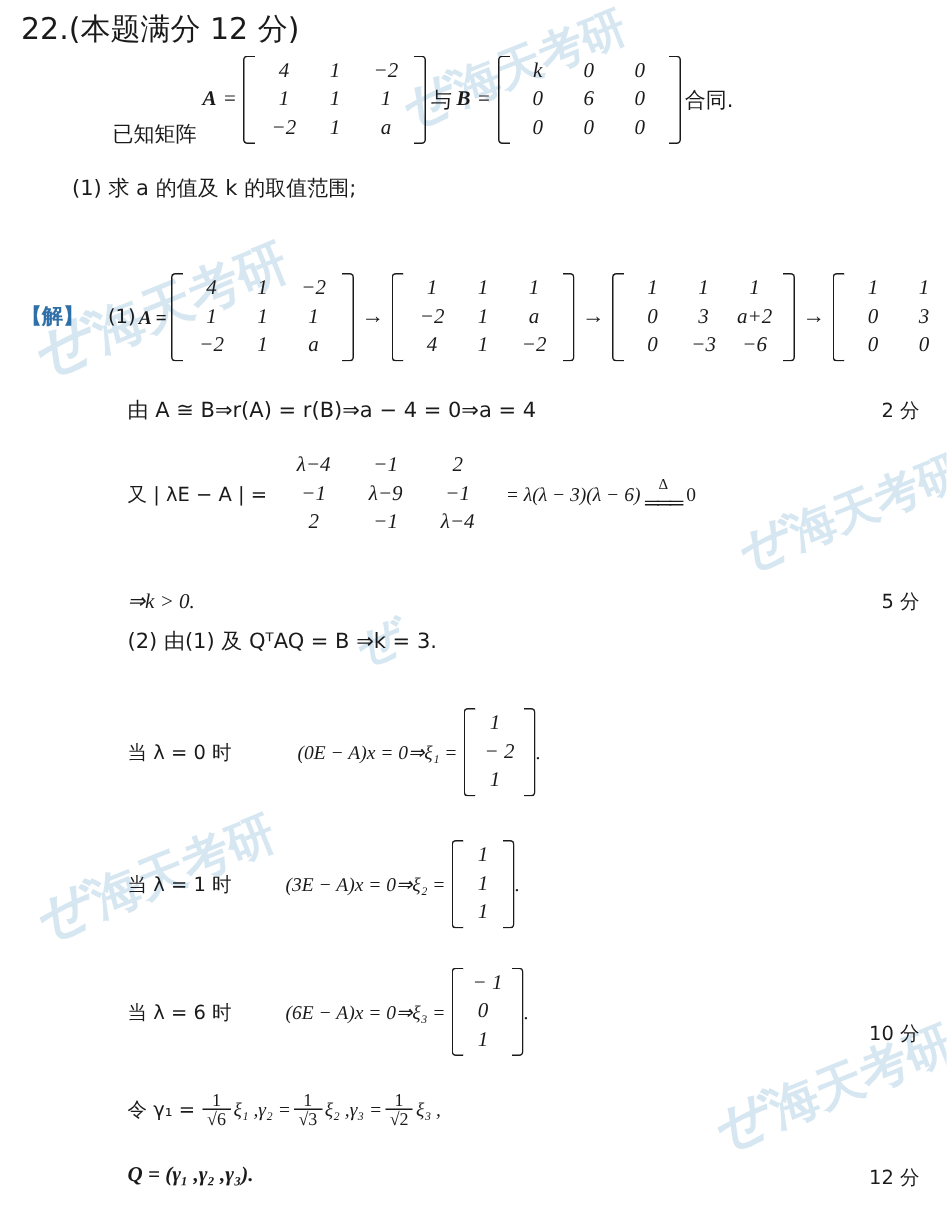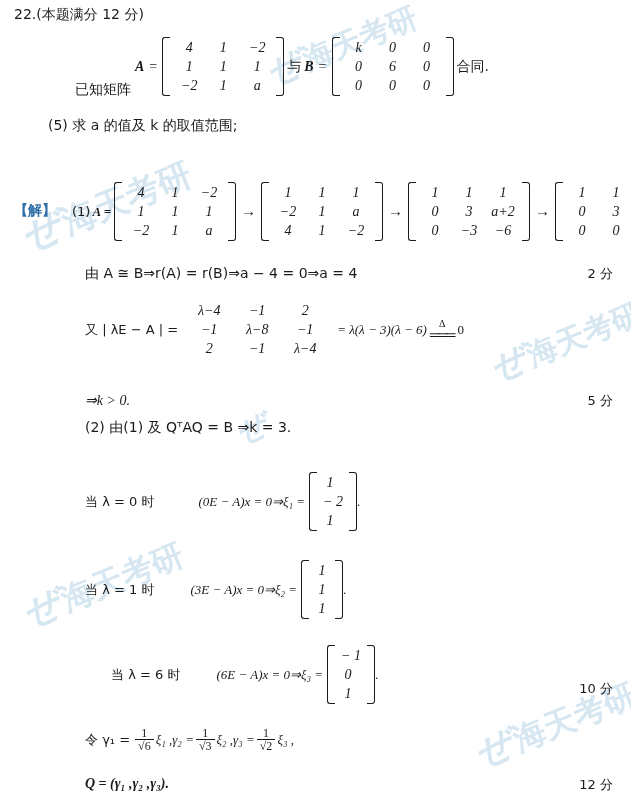--- a/index.html
+++ b/index.html
@@ -82,21 +82,21 @@
   <div class="wm" style="left:18px;top:560px;font-size:32px;transform:rotate(-22deg);">
     <span class="logo">ぜ</span><span>海天考研</span>
   </div>
   <div class="wm" style="left:470px;top:700px;font-size:32px;transform:rotate(-22deg);">
     <span class="logo">ぜ</span><span>海天考研</span>
   </div>
   <div class="wm" style="left:236px;top:408px;font-size:26px;transform:rotate(-22deg);">
     <span class="logo">ぜ</span>
   </div>
 
-  <div class="line" style="left:14px;top:6px;font-size:14px;">
+  <div class="line" style="left:14px;top:6px;font-size:20px;">
     <span class="cn">22.</span><span class="cn">(本题满分 12 分)</span>
   </div>
 
   <div class="line" style="left:75px;top:34px;font-size:14px;display:flex;align-items:center;">
     <span class="cn" style="margin-right:4px;margin-top:47px;">已知矩阵</span>
     <span class="bi">A</span>
     <span style="margin:0 5px;">=</span>
     <span class="mat">
       <span class="br l"></span>
       <span class="rows">
@@ -138,21 +138,21 @@
             <span>0</span>
             <span>0</span>
             <span>0</span>
           </span>
       </span>
       <span class="br r"></span>
     </span>
     <span class="cn" style="margin-left:3px;">合同.</span>
   </div>
 
-  <div class="line cn" style="left:48px;top:117px;font-size:14px;">(5) 求 a 的值及 k 的取值范围;</div>
+  <div class="line cn" style="left:48px;top:117px;font-size:14px;">(1) 求 a 的值及 k 的取值范围;</div>
 
   <div class="line cn b" style="left:14px;top:202px;font-size:14px;color:#2f6fa8;">【解】</div>
 
   <div class="line" style="left:72px;top:182px;font-size:13px;display:flex;align-items:center;">
     <span class="cn">(1)</span>
     <span class="bi" style="margin:0 3px 0 2px;">A =</span>
 
     <span class="mat">
       <span class="br l"></span>
       <span class="rows">
@@ -254,21 +254,21 @@
     <span class="mat">
       <span class="vb"></span>
       <span class="rows">
         <span class="mrow">
             <span style="min-width:40px">λ−4</span>
             <span style="min-width:40px">−1</span>
             <span style="min-width:40px">2</span>
           </span>
         <span class="mrow">
             <span style="min-width:40px">−1</span>
-            <span style="min-width:40px">λ−8</span>
+            <span style="min-width:40px">λ−9</span>
             <span style="min-width:40px">−1</span>
           </span>
         <span class="mrow">
             <span style="min-width:40px">2</span>
             <span style="min-width:40px">−1</span>
             <span style="min-width:40px">λ−4</span>
           </span>
       </span>
       <span class="vb"></span>
     </span>
@@ -321,21 +321,21 @@
         <span class="mrow">
             <span>1</span>
           </span>
       </span>
       <span class="br r"></span>
     </span>
     <span>.</span>
   </div>
 
   <div class="line" style="left:85px;top:645px;font-size:13px;display:flex;align-items:center;">
-    <span class="cn" style="margin-right:36px;margin-left:26px;">当 λ = 6 时</span>
+    <span class="cn" style="margin-right:36px;">当 λ = 6 时</span>
     <span class="it" style="margin-right:4px;">(6E − A)x = 0⇒ξ₃ =</span>
     <span class="mat col1">
       <span class="br l"></span>
       <span class="rows">
         <span class="mrow">
             <span>− 1</span>
           </span>
         <span class="mrow">
             <span>0</span>
           </span>

